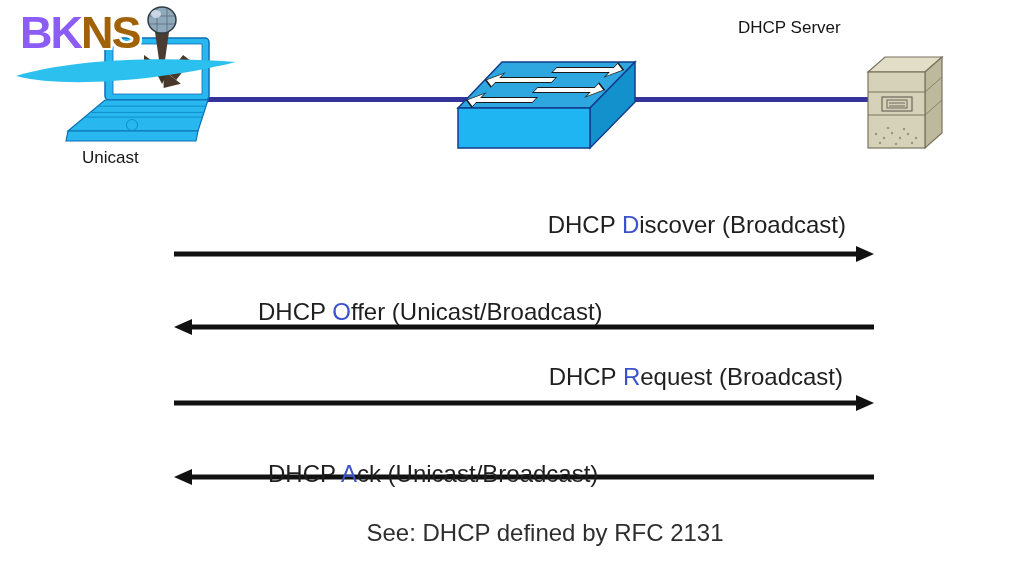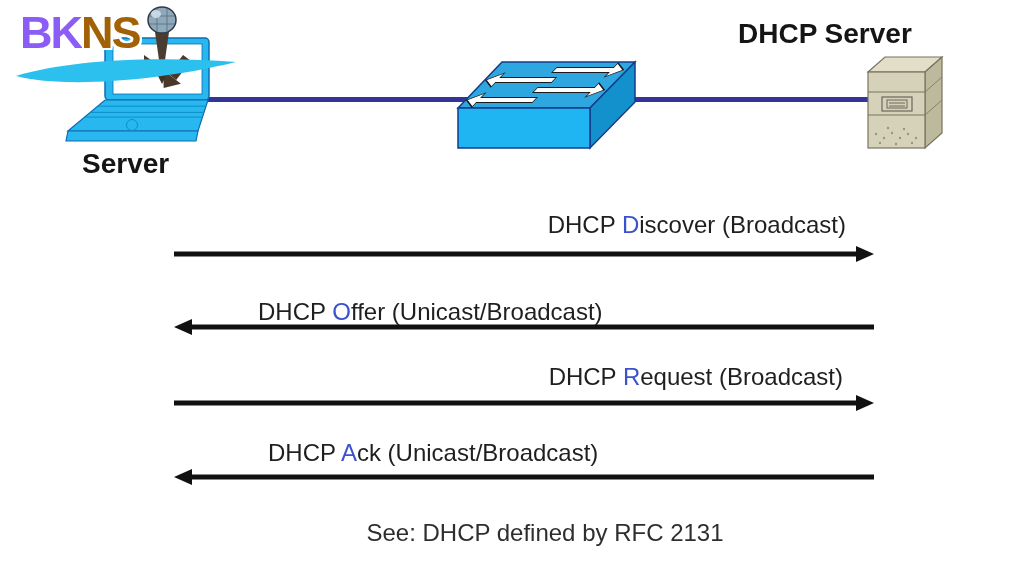--- a/index.html
+++ b/index.html
@@ -12,38 +12,38 @@
   .logo-text{
     position:absolute;left:6px;top:2px;font-size:45px;font-weight:800;
     letter-spacing:-2px;line-height:1;
     text-shadow:-2px 0 #fff,2px 0 #fff,0 -2px #fff,0 2px #fff,
                 -2px -2px #fff,2px 2px #fff,-2px 2px #fff,2px -2px #fff;
   }
   .logo-red{color:#8b5cf6;}
   .logo-blue{color:#a16207;}
   .swoosh{position:absolute;left:0px;top:48px;}
   
-  .node-label{position:absolute;font-weight:700;color:#151515;font-size:28px;z-index:7;}
+  .node-label{position:absolute;font-weight:400;color:#151515;font-size:17px;z-index:7;}
   #client-label{left:82px;top:148px;}
   #server-label{left:738px;top:18px;}
   
   .link-line{position:absolute;left:200px;top:97px;width:668px;height:5px;background:#333399;z-index:1;}
   
   .dev{position:absolute;z-index:4;}
   #laptop-svg{left:60px;top:0px;}
   #switch-svg{left:450px;top:55px;}
   #server-svg{left:858px;top:48px;}
   
   .msg-label{position:absolute;font-size:24px;color:#1f1f1f;white-space:pre;z-index:3;}
   .msg-label .hl{color:#3B52CC;}
   .align-right{left:0;text-align:right;}
   #msg0{width:846px;top:211px;}
   #msg1{left:258px;top:298px;}
   #msg2{width:843px;top:363px;}
-  #msg3{left:268px;top:439px;}
+  #msg3{left:268px;top:460px;}
   .msg-arrow{position:absolute;left:172px;z-index:2;}
   #arrow0{top:245px;}
   #arrow1{top:318px;}
   #arrow2{top:394px;}
   #arrow3{top:468px;}
   
   .caption{position:absolute;left:33px;top:519px;width:1024px;text-align:center;
     font-size:24px;color:#2e2e2e;z-index:3;}
 </style>
 </head>
@@ -126,21 +126,21 @@
         <circle cx="50" cy="86" r="1.2"></circle>
         <circle cx="58" cy="90" r="1.2"></circle>
       <circle cx="22" cy="95" r="1.2"></circle>
         <circle cx="38" cy="96" r="1.2"></circle>
         <circle cx="54" cy="95" r="1.2"></circle>
       <circle cx="46" cy="81" r="1.2"></circle>
         <circle cx="30" cy="80" r="1.2"></circle>
     </g>
   </svg>
 
-  <div id="client-label" class="node-label">Server</div>
+  <div id="client-label" class="node-label">Unicast</div>
   <div id="server-label" class="node-label">DHCP Server</div>
 
   <div id="msg0" class="msg-label align-right"><span>DHCP </span><span class="hl">D</span><span>iscover</span><span> (Broadcast)</span></div>
   <svg id="arrow0" class="msg-arrow" width="704" height="18">
     <line x1="2" y1="9" x2="686" y2="9" stroke="#111111" stroke-width="5"></line>
     <polygon points="684,1 702,9 684,17" fill="#111111"></polygon>
   </svg>
 
   <div id="msg1" class="msg-label"><span>DHCP </span><span class="hl">O</span><span>ffer</span><span> (Unicast/Broadcast)</span></div>
   <svg id="arrow1" class="msg-arrow" width="704" height="18">

